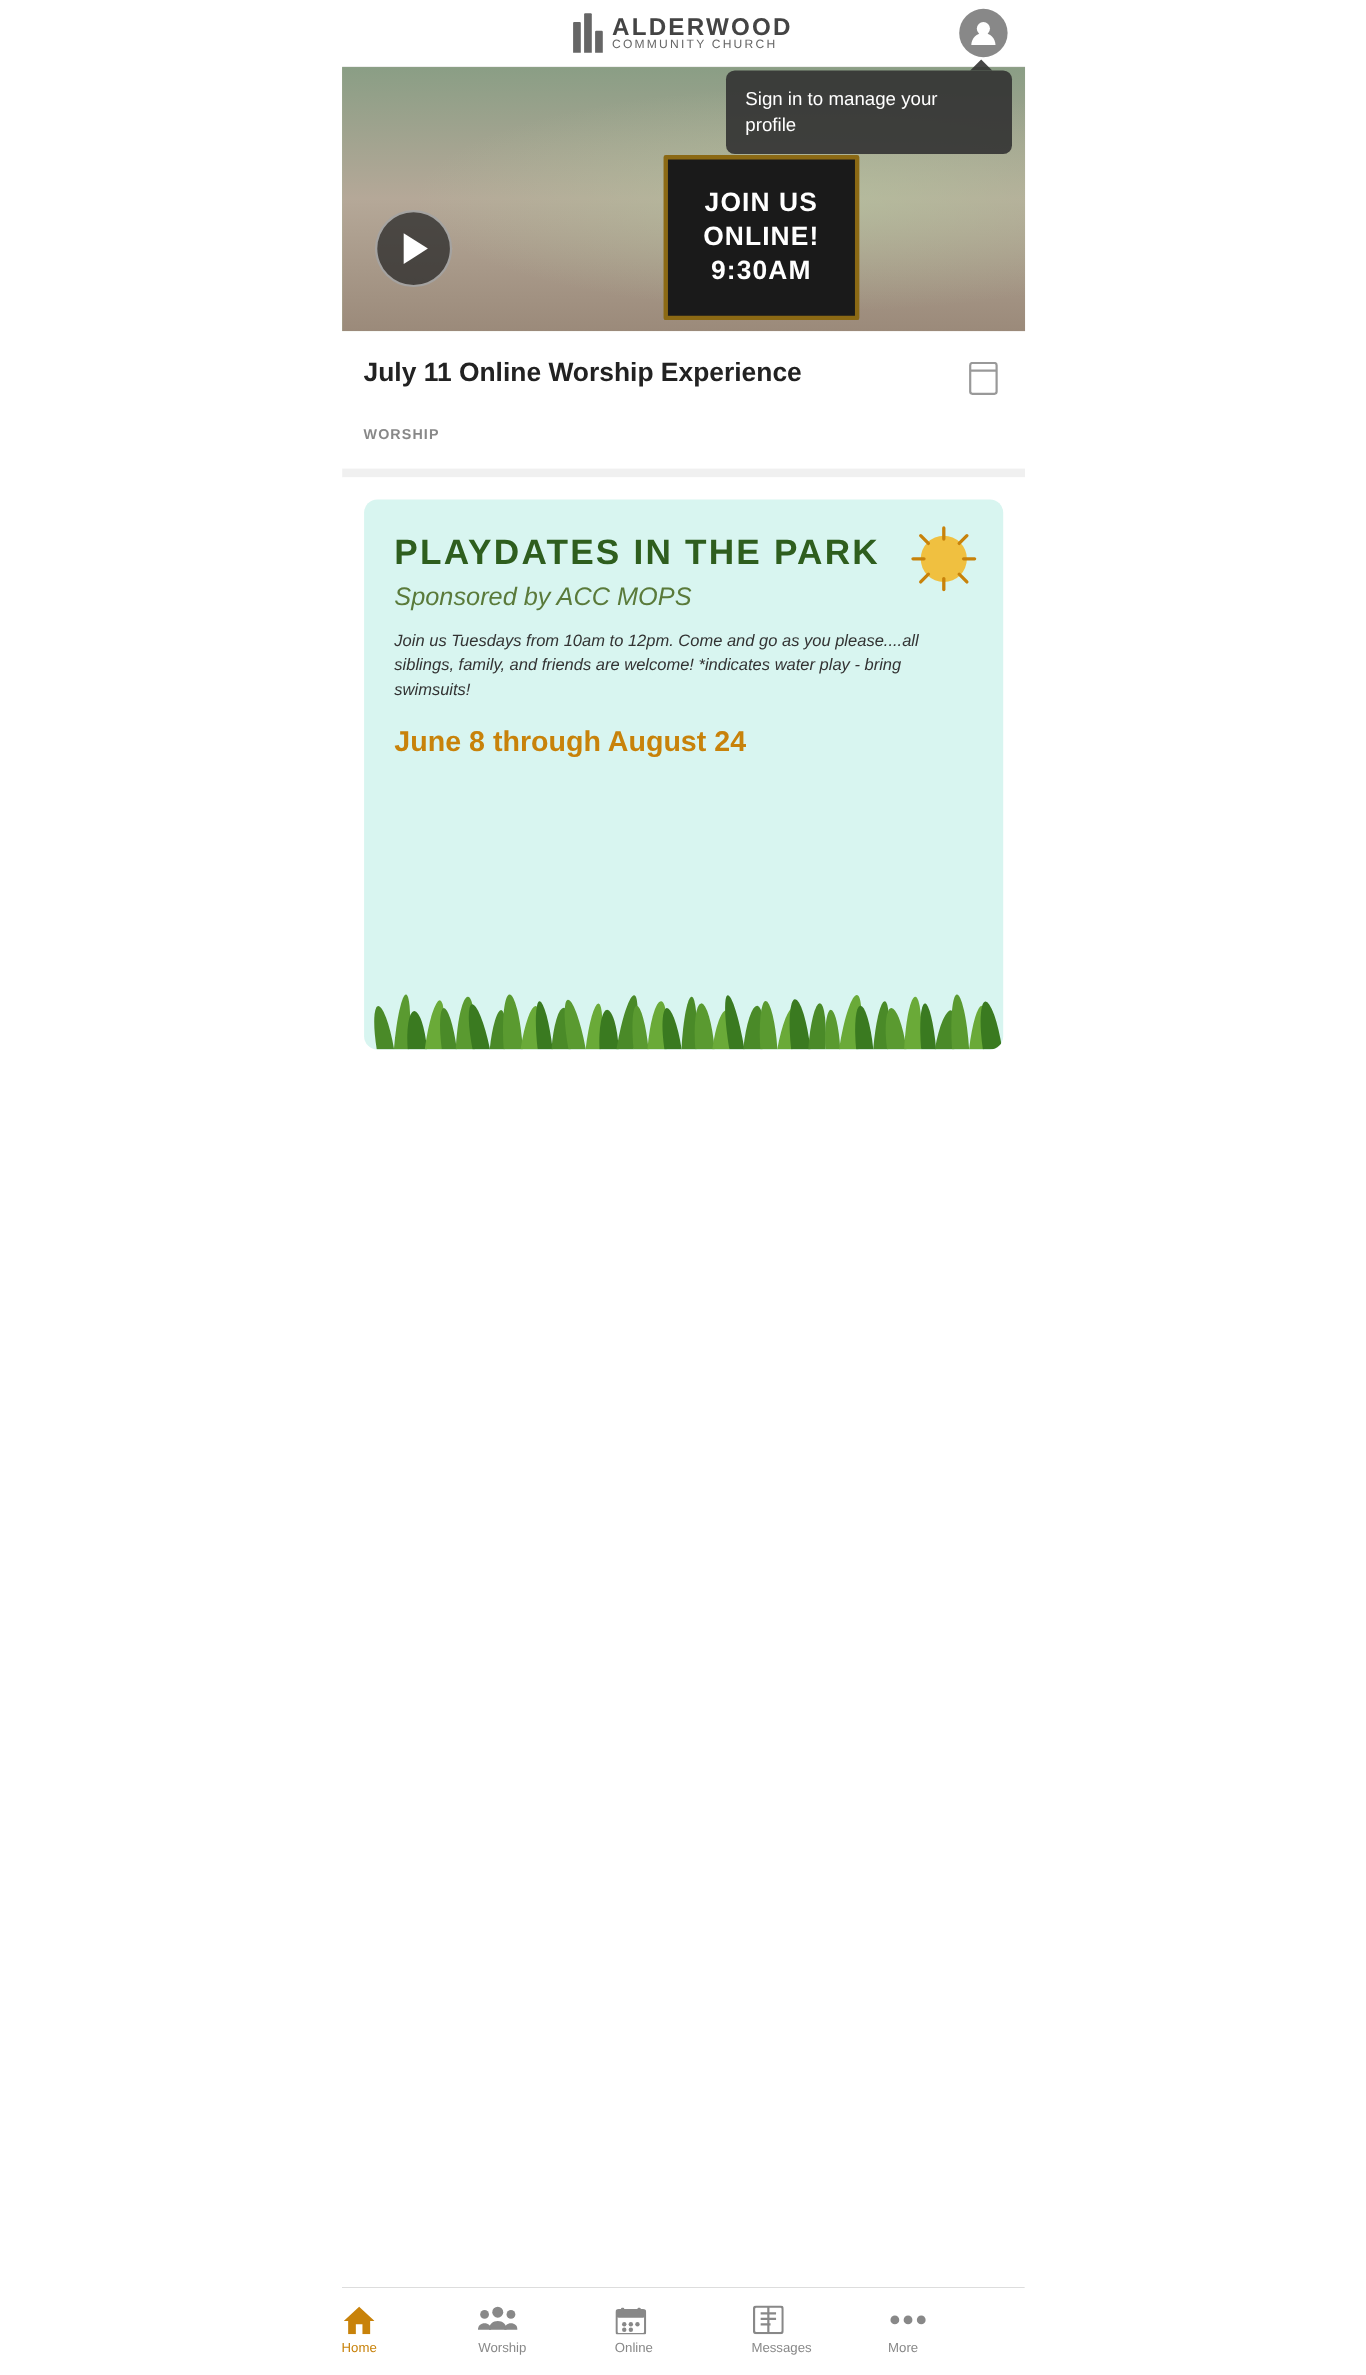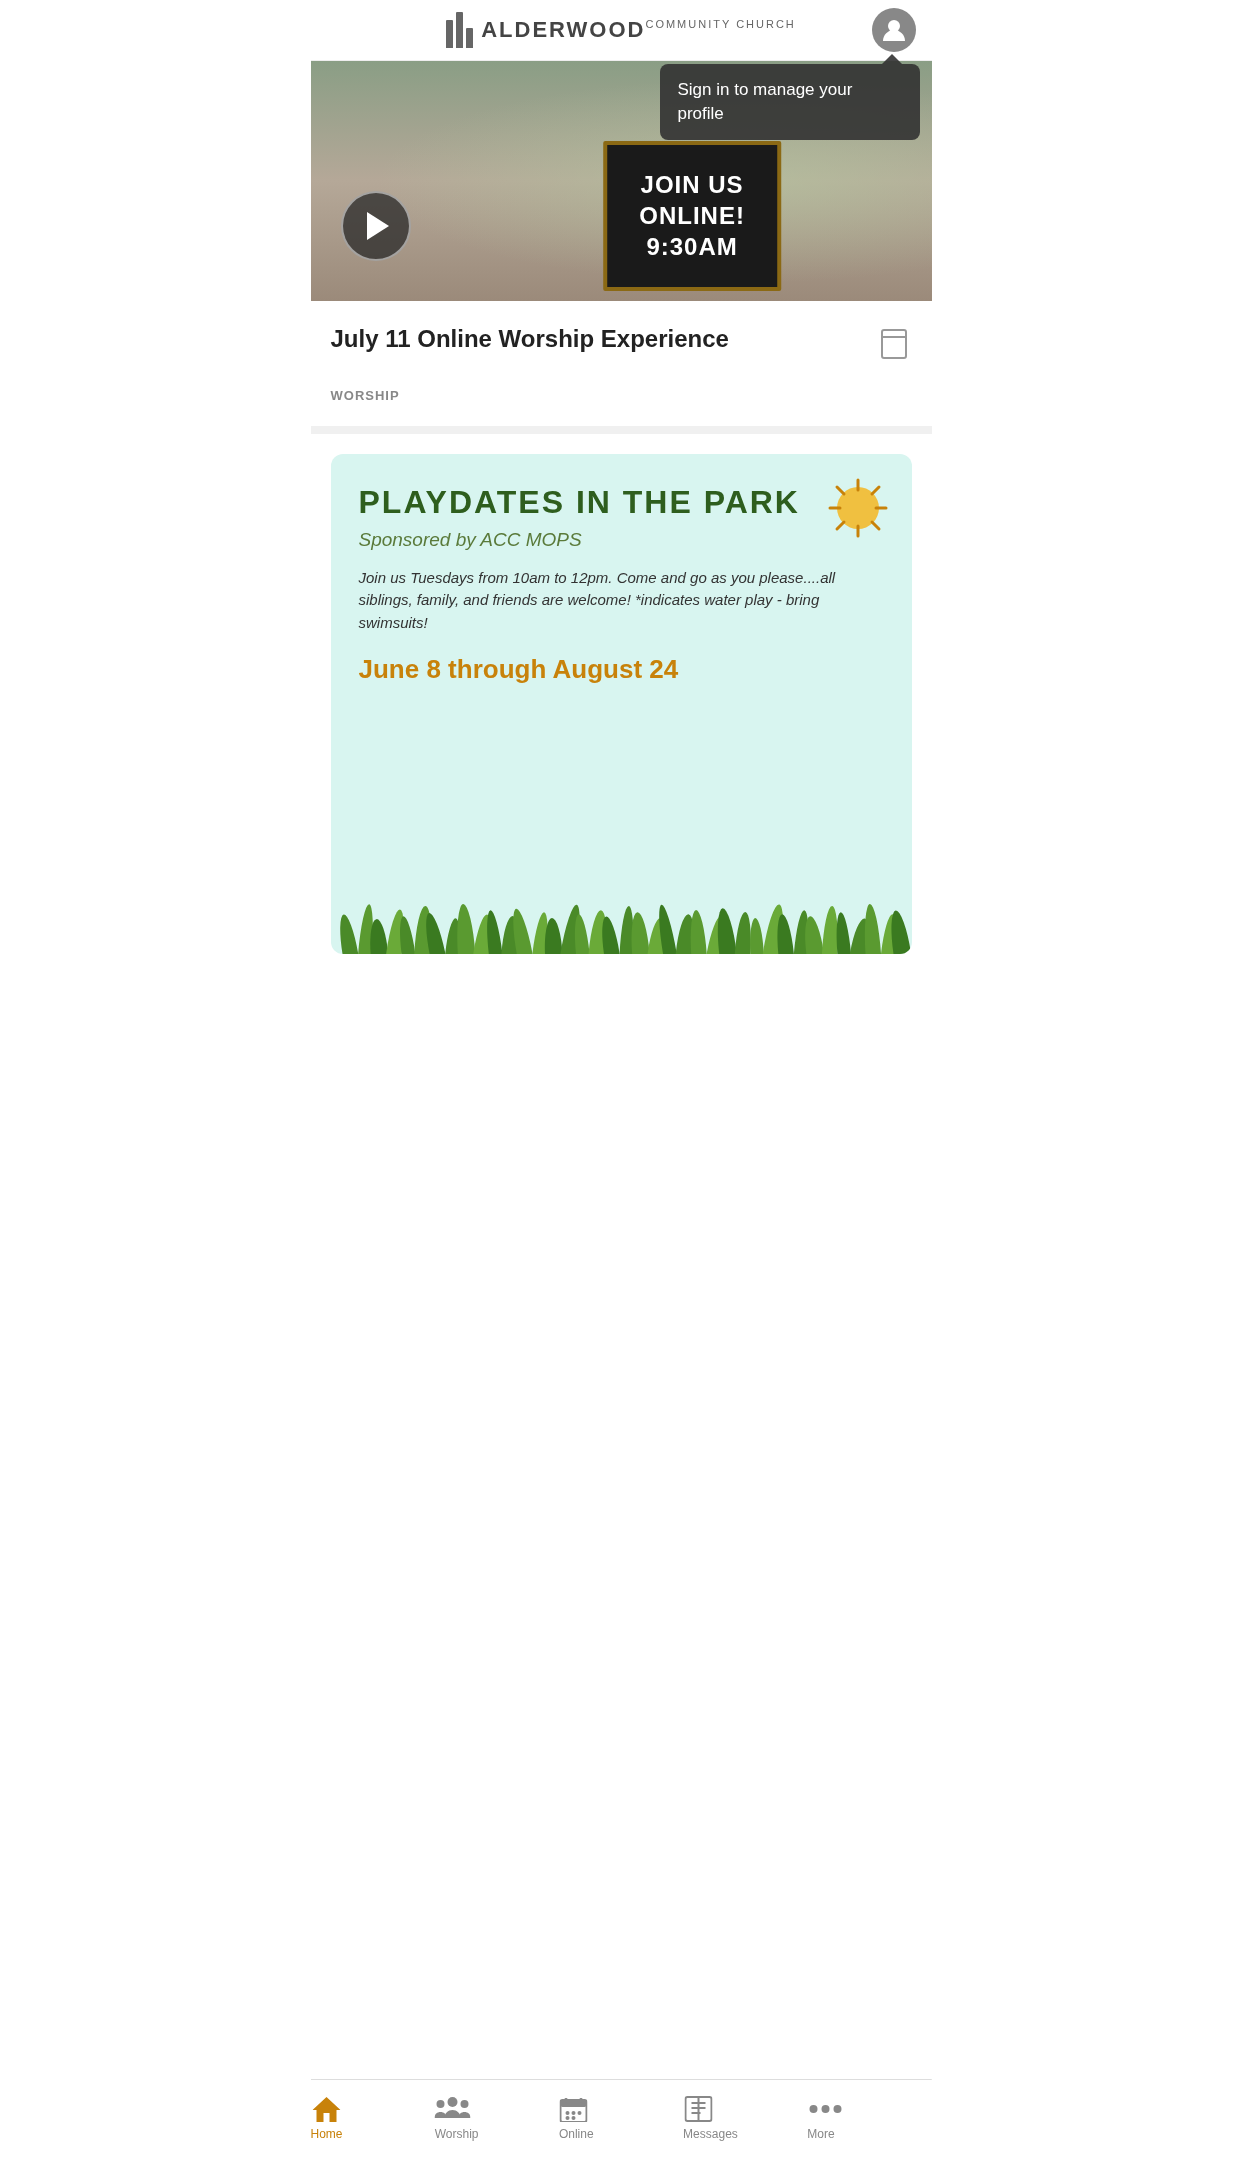--- a/index.html
+++ b/index.html
@@ -37,21 +37,21 @@
     .logo-bar {
       background: #666;
       width: 7px;
       border-radius: 1px 1px 0 0;
     }
     .logo-bar:nth-child(1) { height: 28px; }
     .logo-bar:nth-child(2) { height: 36px; }
     .logo-bar:nth-child(3) { height: 20px; }
     .logo-text {
       display: flex;
-      flex-direction: row;
+      flex-direction: column;
       line-height: 1;
     }
     .logo-text-main {
       font-size: 22px;
       font-weight: 700;
       letter-spacing: 2px;
       color: #444;
     }
     .logo-text-sub {
       font-size: 11px;
@@ -215,21 +215,21 @@
     .card-title {
       font-size: 32px;
       font-weight: 900;
       color: #2E5E1E;
       text-transform: uppercase;
       letter-spacing: 2px;
       line-height: 1.15;
       margin-bottom: 8px;
     }
     .card-subtitle {
-      font-size: 19px;
+      font-size: 23px;
       font-style: italic;
       color: #5A7A3A;
       margin-bottom: 16px;
     }
     .card-body {
       font-size: 15px;
       color: #333;
       line-height: 1.5;
       font-style: italic;
       margin-bottom: 20px;

